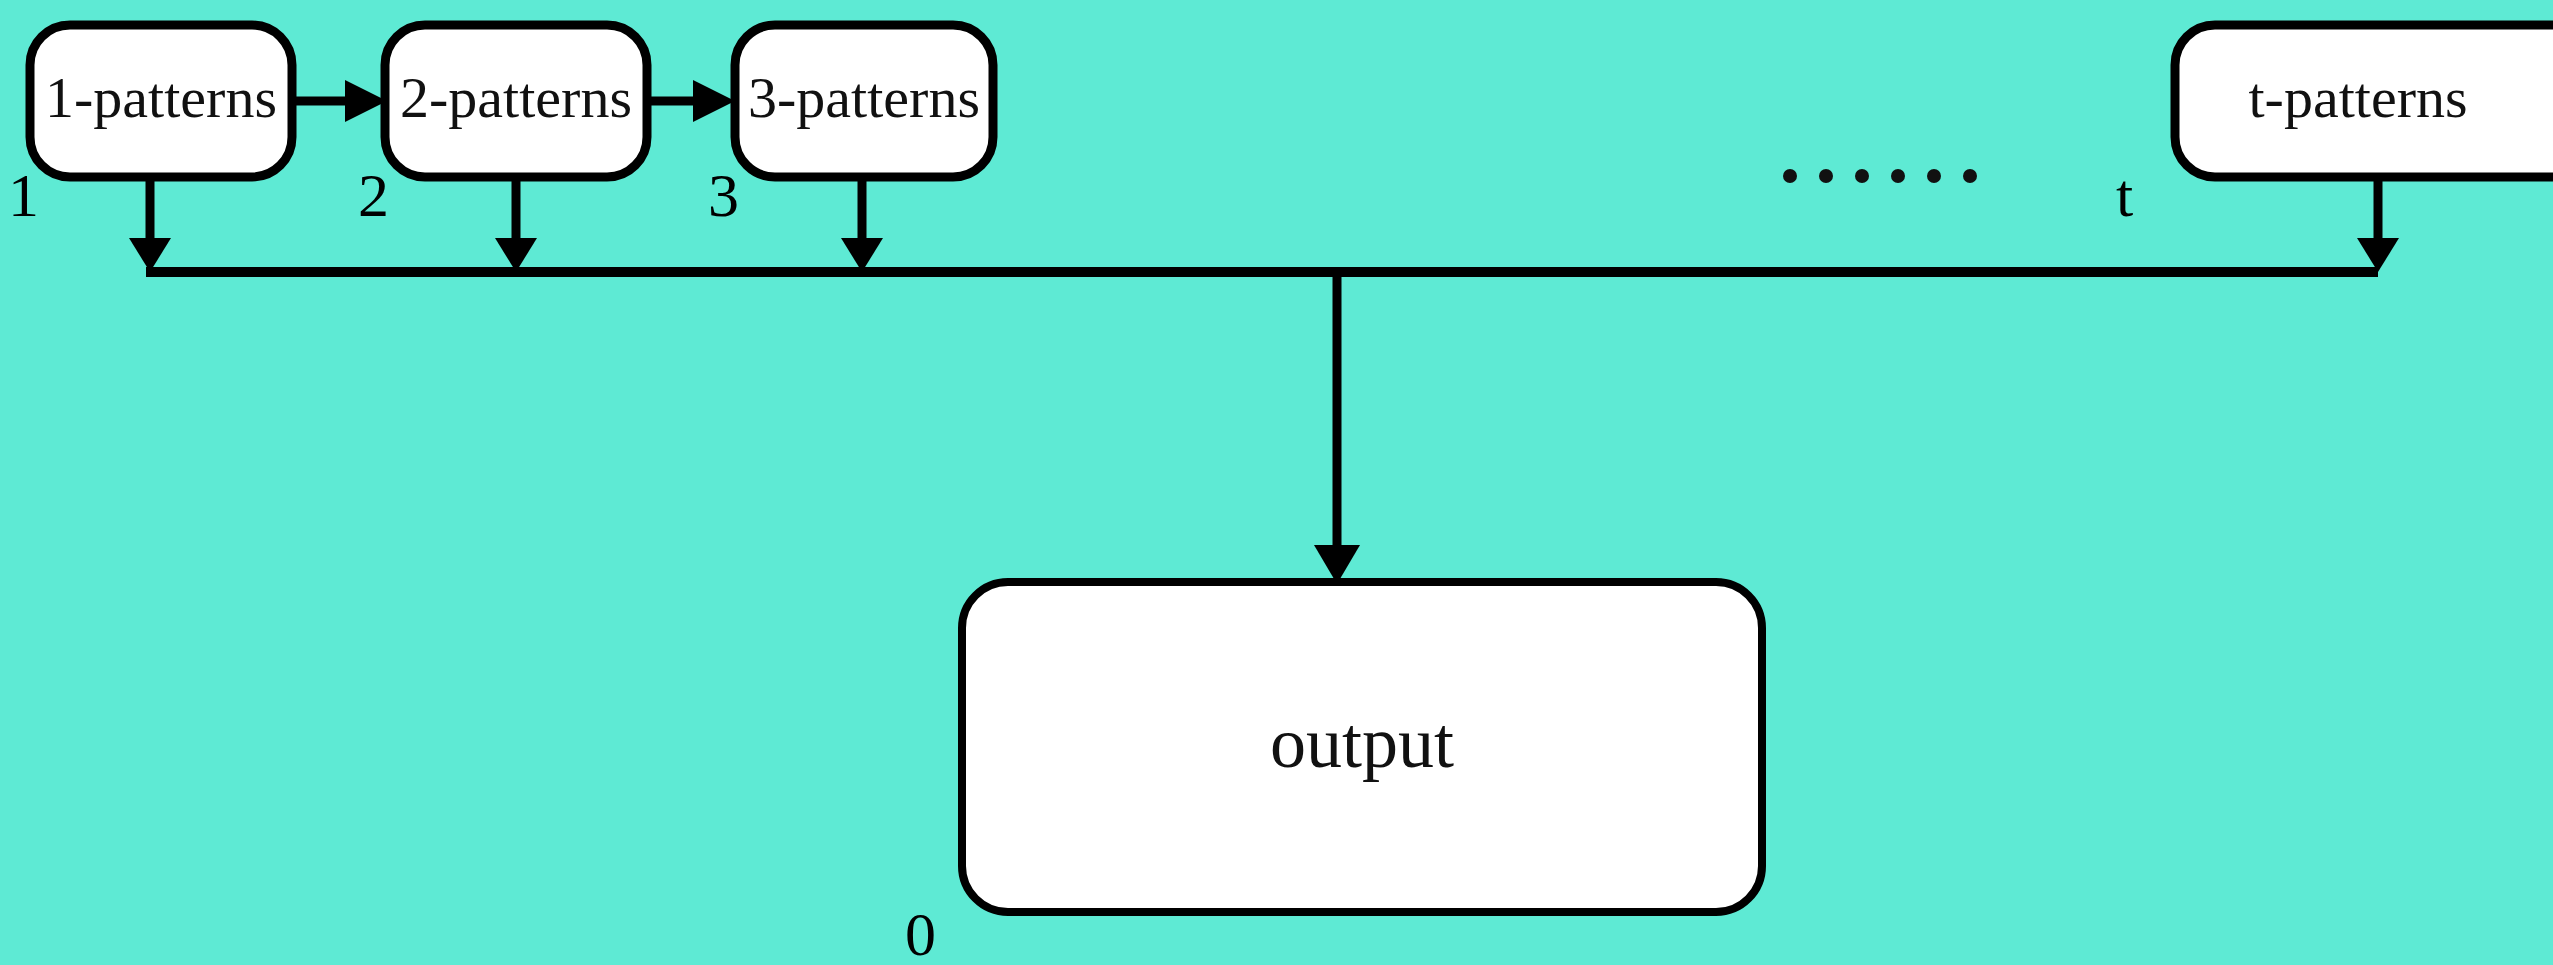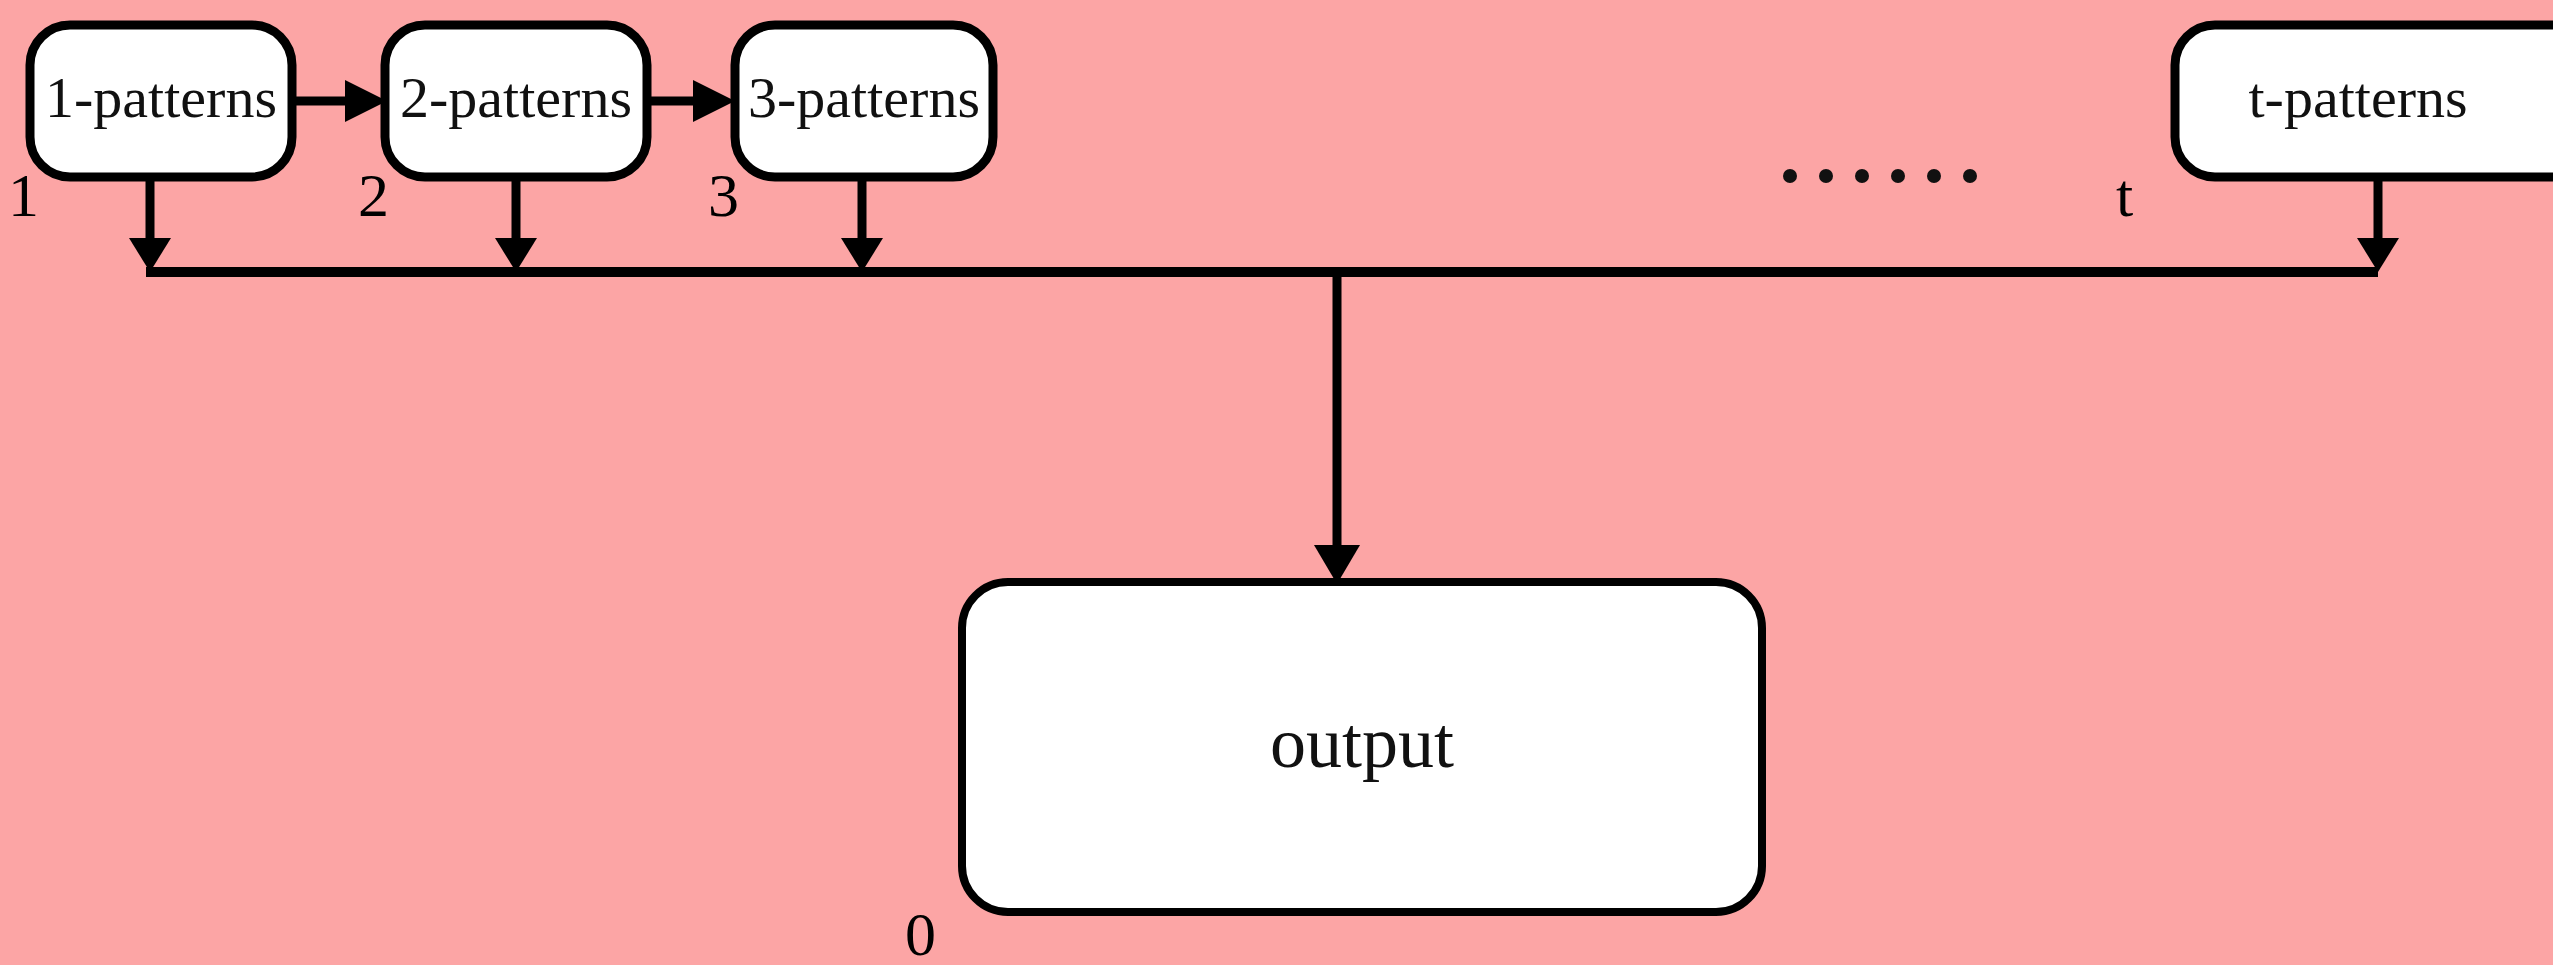--- a/index.html
+++ b/index.html
@@ -4,21 +4,21 @@
 <style>
   html, body {
     margin: 0;
     padding: 0;
     background: #ffffff;
   }
   #stage {
     position: relative;
     width: 2553px;
     height: 965px;
-    background: #fca5a5;
+    background: #5eead4;
     overflow: hidden;
     font-family: "Liberation Serif", "DejaVu Serif", serif;
   }
   svg#diagram {
     position: absolute;
     left: 0;
     top: 0;
     width: 2553px;
     height: 965px;
     display: block;

